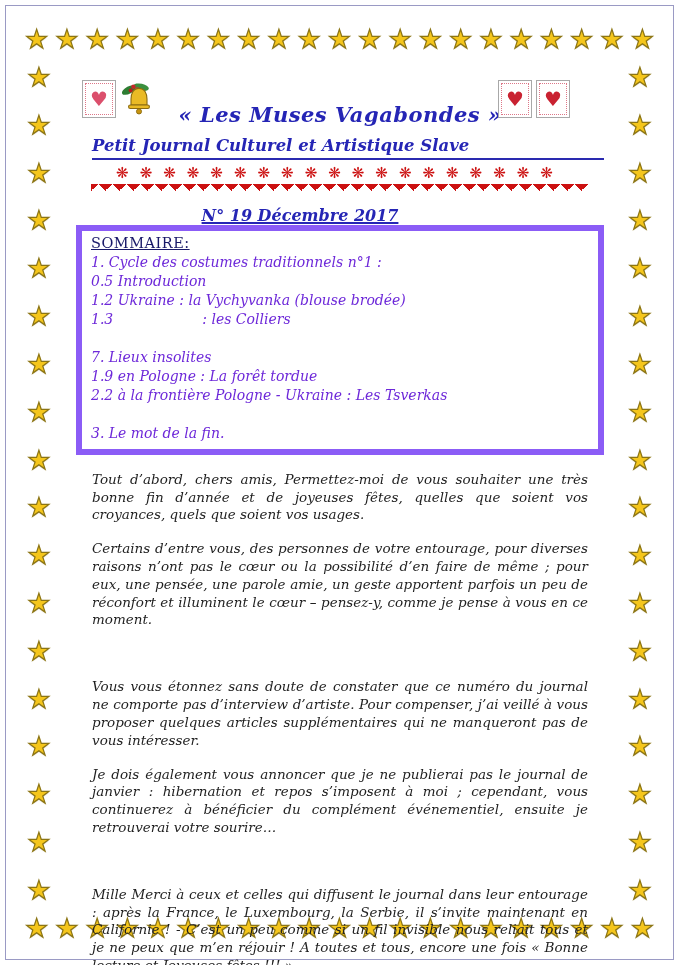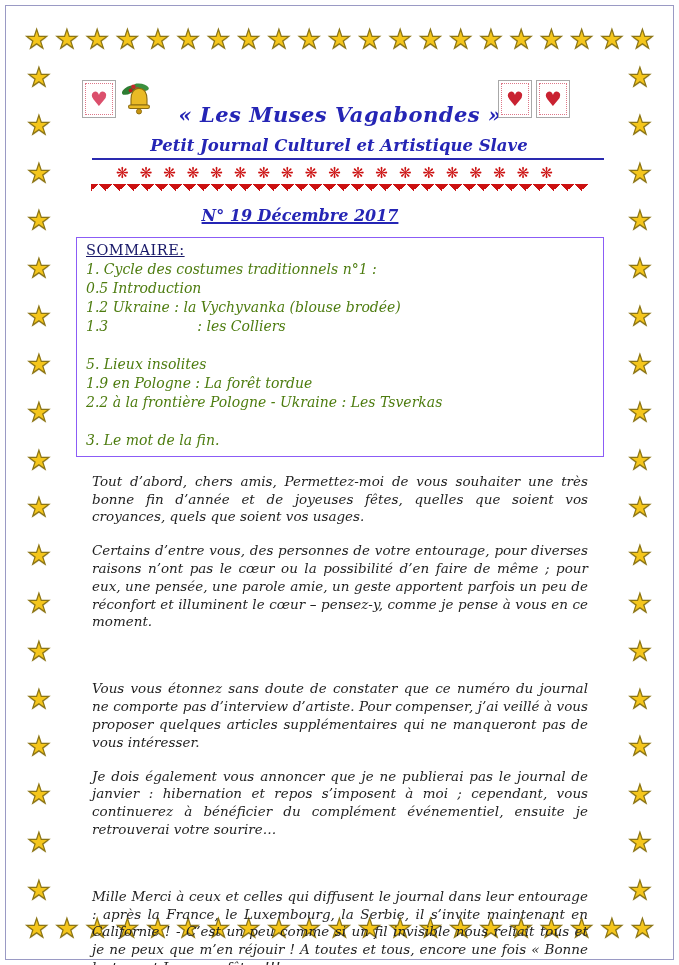--- a/index.html
+++ b/index.html
@@ -38,47 +38,47 @@
   .stitch-heart.red{color:#c92231;}
   .bell{display:block;}
   .bell-lg{width:40px;height:40px;}
   .bell-sm{width:28px;height:28px;}
 
   .title{
     text-align:center;padding-top:24px;
     font-size:21px;font-weight:bold;font-style:italic;color:#2525b5;letter-spacing:.5px;
   }
   .subtitle{
-    margin-left:16px;text-align:center;padding-right:18px;padding-bottom:3px;
+    margin-left:16px;text-align:left;padding-right:18px;padding-bottom:3px;
     font-size:16.5px;font-weight:bold;font-style:italic;color:#2525b5;
     border-bottom:2px solid #2a2ab0;
   }
   .band{margin:5px 15px 0 15px;}
   .band-motifs{
     color:#cc1111;text-align:center;font-size:15px;line-height:1.1;
     letter-spacing:11px;white-space:nowrap;overflow:hidden;
   }
   .band-zigzag{
     height:10px;margin-top:2px;
     background-image:linear-gradient(135deg,#cc1111 25%,transparent 25%),
                      linear-gradient(225deg,#cc1111 25%,transparent 25%);
     background-size:14px 14px;background-position:0 0;background-repeat:repeat-x;
   }
   .issue{margin-top:12px;text-align:center;padding-right:80px;
     font-size:16px;font-weight:bold;font-style:italic;color:#2525b5;}
   .issue-text{text-decoration:underline;text-decoration-thickness:2px;}
 
   
-  .sommaire{margin-top:12px;border:1px solid #8b5cf6;padding:4px 9px 6px 9px;background:#fff;}
+  .sommaire{border:6px solid #8b5cf6;padding:4px 9px 6px 9px;background:#fff;}
   .sommaire-heading{
     font-size:14.5px;color:#181868;text-decoration:underline;letter-spacing:.5px;
     margin-bottom:2px;
   }
   .sommaire-item{
-    font-style:italic;color:#4d7c0f;font-size:14px;line-height:1.36;
+    font-style:italic;color:#6d28d9;font-size:14px;line-height:1.36;
     white-space:pre-wrap;min-height:19px;
   }
   .sommaire-item.blank{height:18px;}
 
   
   .body-text{margin-top:5px;}
   .para{
     margin:16px;font-style:italic;color:#1f1f1f;font-size:13.5px;line-height:1.32;
     text-align:justify;
   }
@@ -228,21 +228,21 @@
     </div>
 
     <div class="sommaire">
       <div class="sommaire-heading">SOMMAIRE:</div>
       <div class="sommaire-items">
           <div class="sommaire-item">1. Cycle des costumes traditionnels n°1 :</div>
           <div class="sommaire-item">0.5 Introduction</div>
           <div class="sommaire-item">1.2 Ukraine : la Vychyvanka (blouse brodée)</div>
           <div class="sommaire-item">1.3                    : les Colliers</div>
           <div class="sommaire-item blank"></div>
-          <div class="sommaire-item">5. Lieux insolites</div>
+          <div class="sommaire-item">7. Lieux insolites</div>
           <div class="sommaire-item">1.9 en Pologne : La forêt tordue</div>
           <div class="sommaire-item">2.2 à la frontière Pologne - Ukraine : Les Tsverkas</div>
           <div class="sommaire-item blank"></div>
           <div class="sommaire-item">3. Le mot de la fin.</div>
         </div>
     </div>
 
     <div class="body-text">
         <p class="para">Tout d’abord, chers amis, Permettez-moi de vous souhaiter une très bonne fin d’année et de joyeuses fêtes, quelles que soient vos croyances, quels que soient vos usages.</p>
         <p class="para">Certains d’entre vous, des personnes de votre entourage, pour diverses raisons n’ont pas le cœur ou la possibilité d’en faire de même ; pour eux, une pensée, une parole amie, un geste apportent parfois un peu de réconfort et illuminent le cœur – pensez-y, comme je pense à vous en ce moment.</p>

